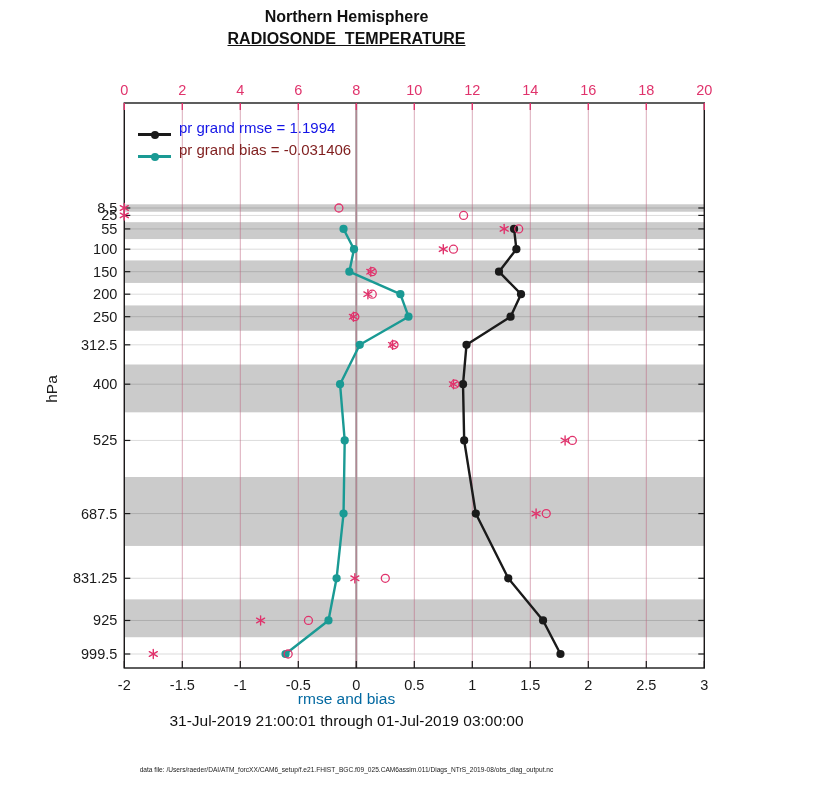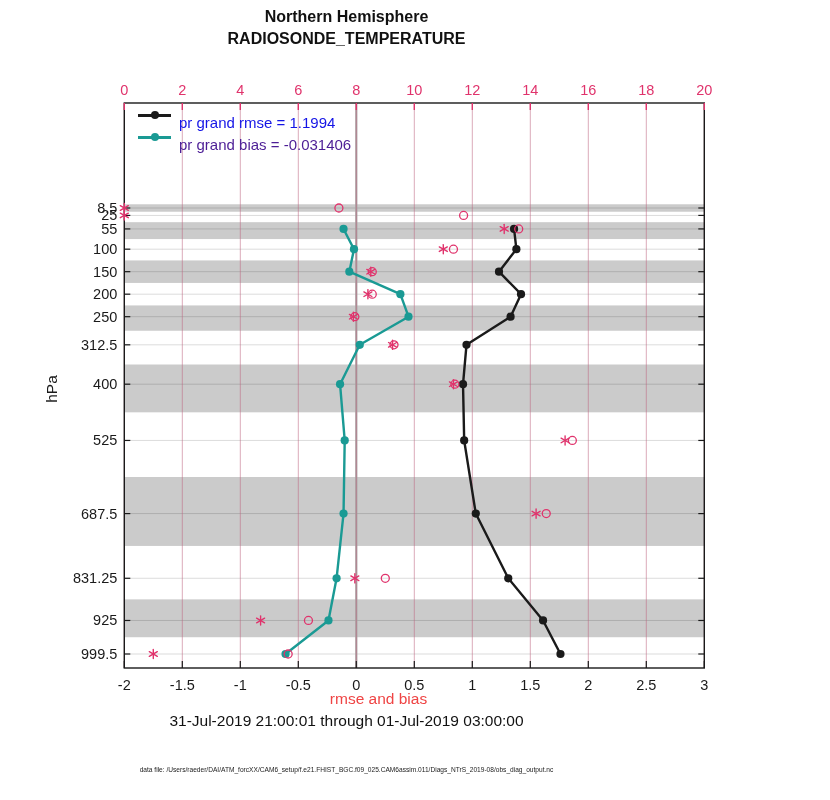--- a/index.html
+++ b/index.html
@@ -1,27 +1,27 @@
 <!DOCTYPE html>
 <html><head>
 <meta charset="utf-8">
 <style>
   html,body{margin:0;padding:0;background:#ffffff;}
   .fig{position:relative;width:830px;height:800px;background:#ffffff;
        font-family:"Liberation Sans",sans-serif;overflow:hidden;}
   .fig svg{position:absolute;left:0;top:0;}
   .overlay{position:absolute;left:0;width:693px;text-align:center;white-space:nowrap;}
   .t1{top:8px;font-size:16px;font-weight:bold;color:#111;}
-  .t2{top:30px;font-size:16px;font-weight:bold;color:#111;}
+  .t2{top:30px;font-size:16px;font-weight:bold;color:#111;text-decoration:underline;}
   .obs{top:56px;font-size:15px;}
-  .xl{top:690px;font-size:15.5px;color:#ef4444;margin-left:32px;}
+  .xl{top:690px;font-size:15.5px;color:#0369a1;}
   .dr{top:712px;font-size:15.5px;color:#111;}
   .df{top:766px;font-size:6.6px;color:#222;letter-spacing:0px;}
   .legend{position:absolute;left:138px;top:114px;}
-  .lrow{display:flex;align-items:flex-start;height:22px;}
+  .lrow{display:flex;align-items:flex-end;height:22px;}
   .lline{width:33px;height:2.6px;position:relative;}
   .ldot{position:absolute;left:50%;top:50%;transform:translate(-50%,-50%);
         width:8px;height:8px;border-radius:50%;}
   .ltext{margin-left:8px;font-size:15px;}
 </style>
 </head>
 <body>
 
 <div class="fig">
 
@@ -266,20 +266,20 @@
     <div class="lrow">
       <span class="lline" id="legLineRmse" style="background: rgb(26, 26, 26);">
         <span class="ldot" id="legDotRmse" style="background: rgb(26, 26, 26);"></span>
       </span>
       <span class="ltext" id="legTextRmse" style="color: rgb(20, 20, 230);">pr grand rmse = 1.1994</span>
     </div>
     <div class="lrow">
       <span class="lline" id="legLineBias" style="background: rgb(26, 154, 148);">
         <span class="ldot" id="legDotBias" style="background: rgb(26, 154, 148);"></span>
       </span>
-      <span class="ltext" id="legTextBias" style="color: #4c1d95;">pr grand bias = -0.031406</span>
+      <span class="ltext" id="legTextBias" style="color: #7f1d1d;">pr grand bias = -0.031406</span>
     </div>
   </div>
 
   <div class="overlay xl">rmse and bias</div>
   <div class="overlay dr">31-Jul-2019 21:00:01 through 01-Jul-2019 03:00:00</div>
   <div class="overlay df">data file: /Users/raeder/DAI/ATM_forcXX/CAM6_setup/f.e21.FHIST_BGC.f09_025.CAM6assim.011/Diags_NTrS_2019-08/obs_diag_output.nc</div>
 </div>
 
 </body></html>

